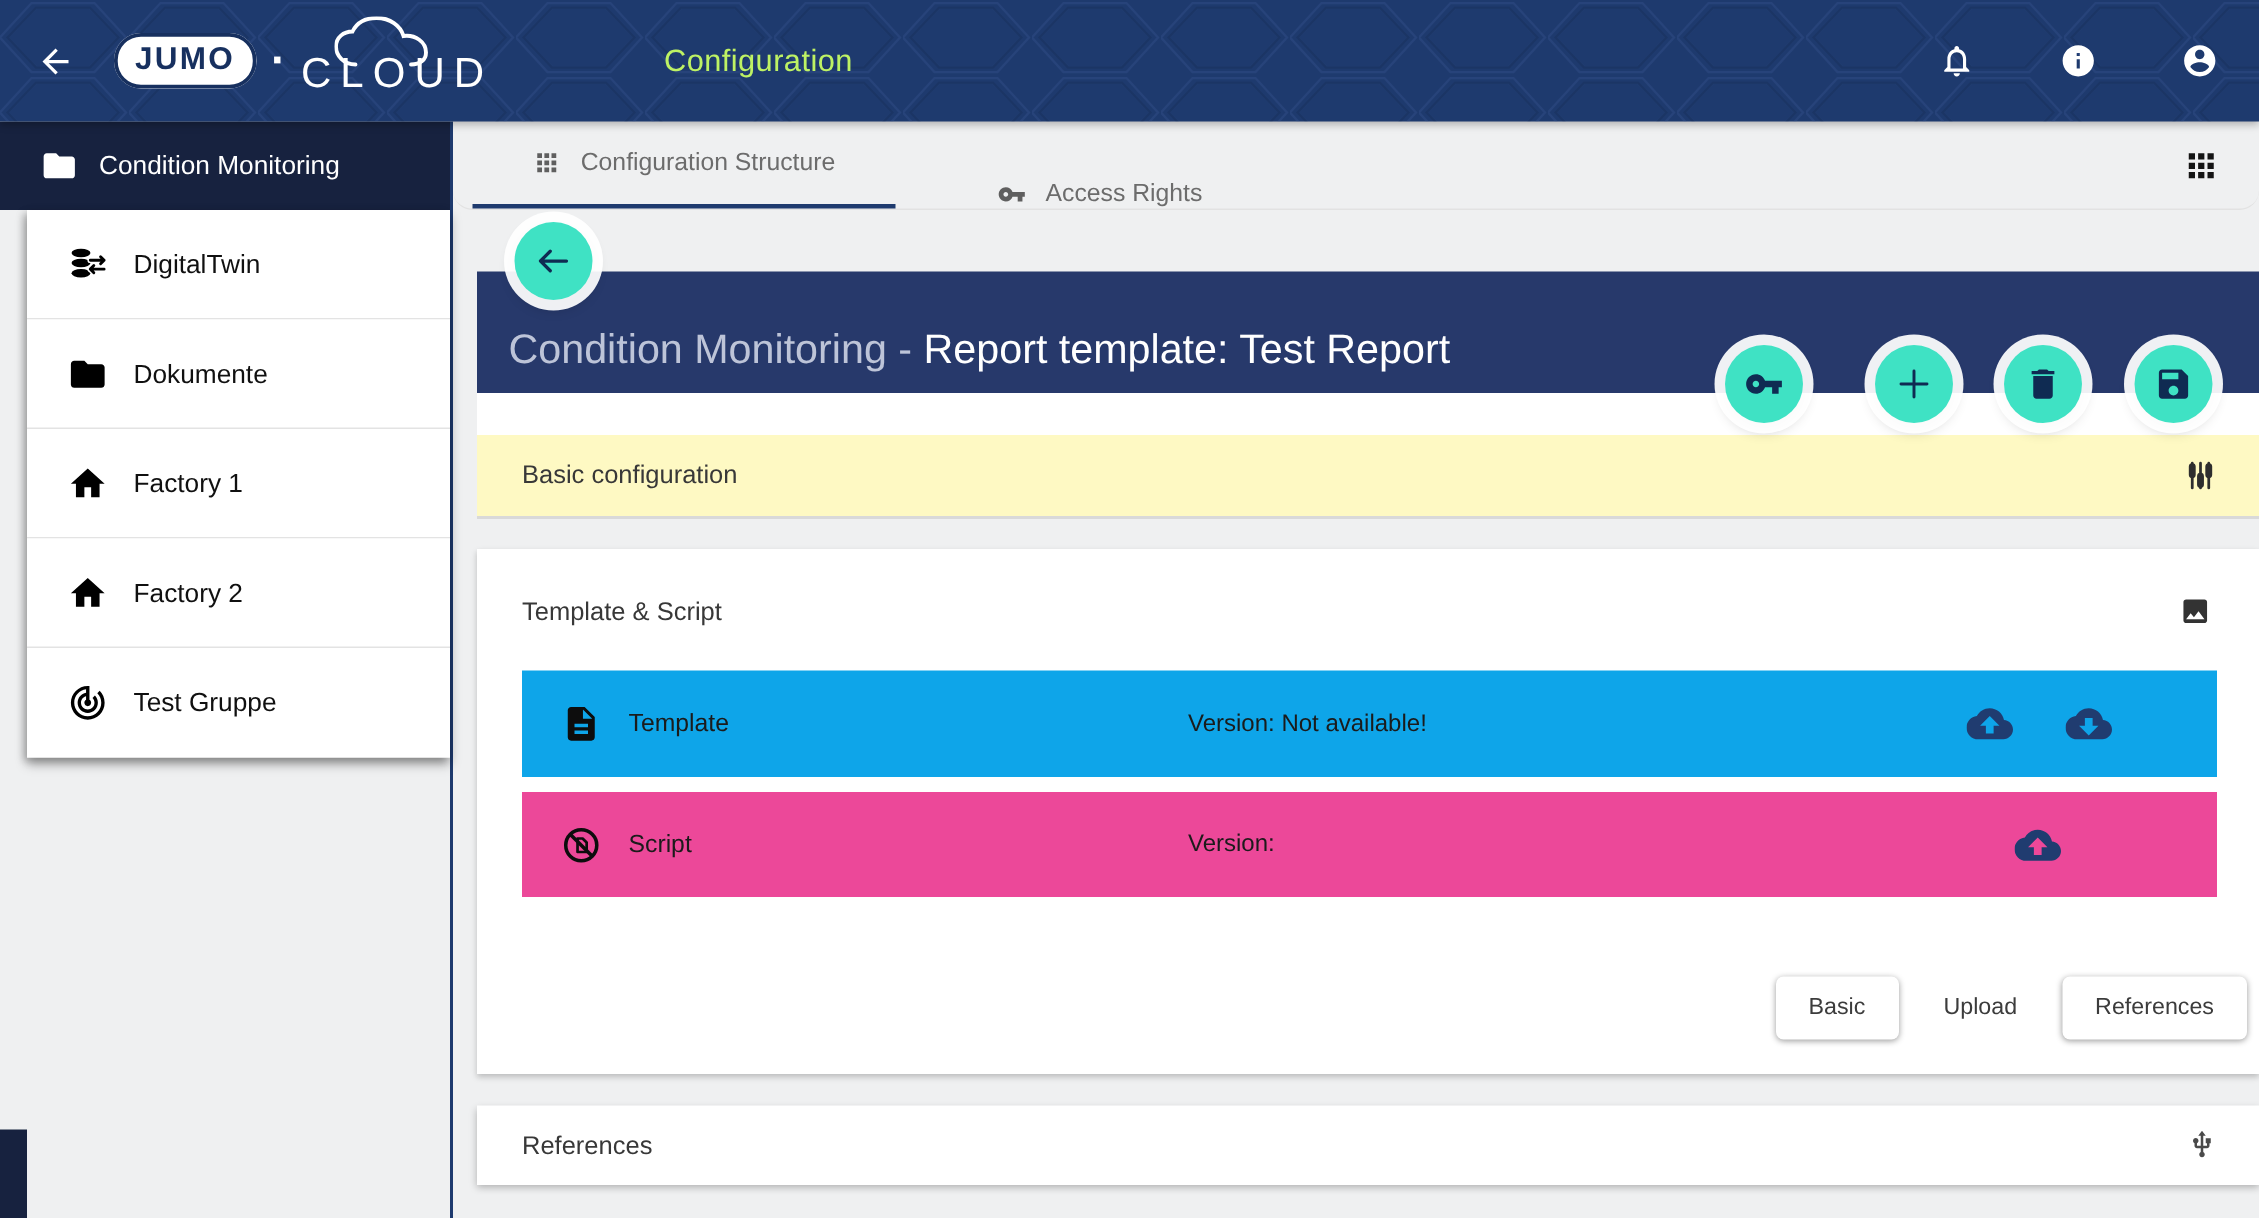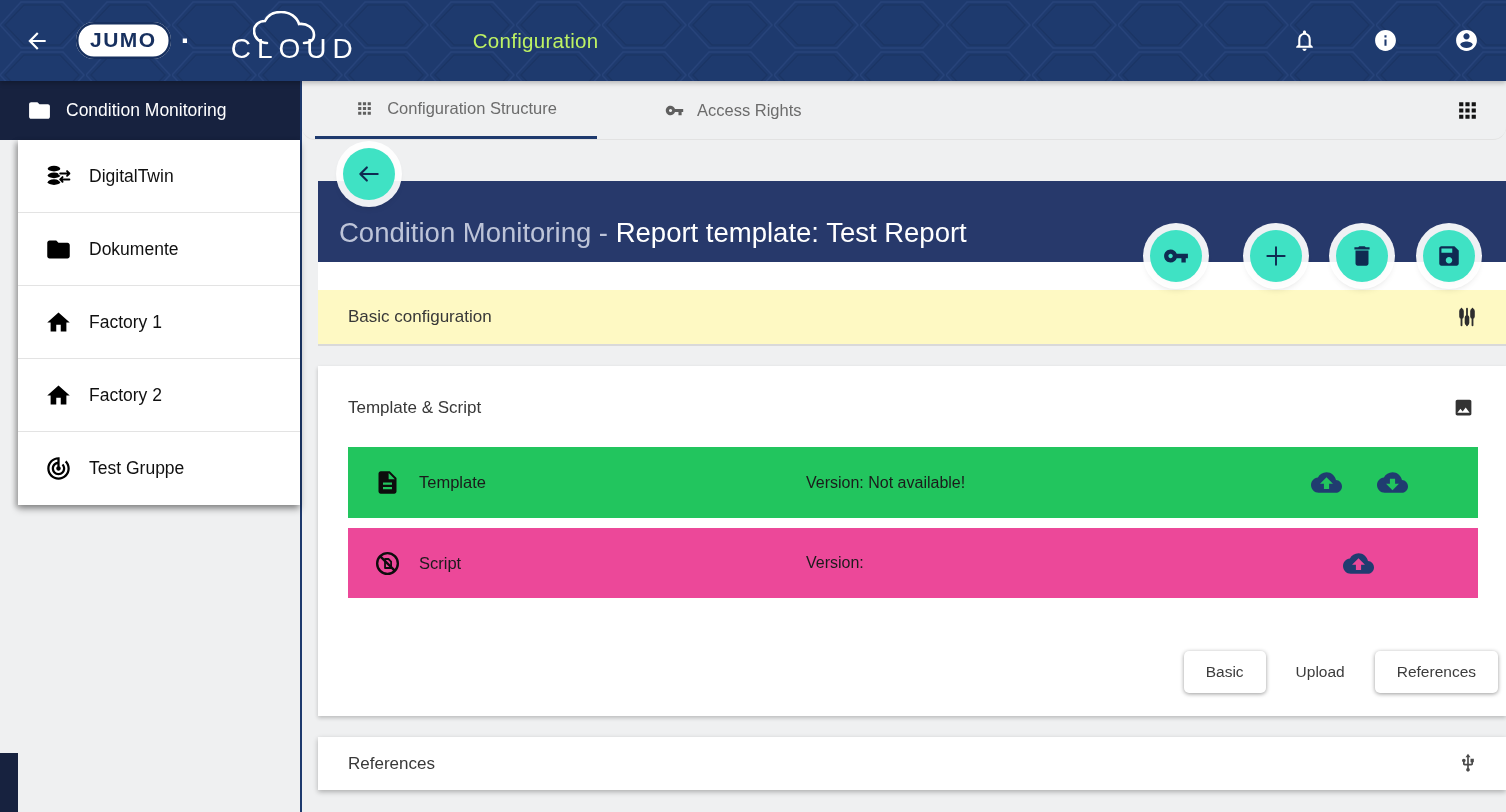--- a/index.html
+++ b/index.html
@@ -22,21 +22,21 @@
   .hexbg { position:absolute; inset:0; width:100%; height:100%; pointer-events:none; }
   .appbar > *:not(.hexbg) { position:relative; }
   .back-btn { margin-left:24px; width:26px; height:26px; color:#fff; cursor:pointer; }
   .logo { display:flex; align-items:center; margin-left:26px; gap:10px; }
   .jumo-pill {
     background:#fff; color:#17305f; border-radius:18px;
     box-shadow:inset 0 0 0 2.5px #17305f;
     padding:6px 14px 7px; font-size:21px; font-weight:800; letter-spacing:1.5px;
   }
   .logo-sep { font-size:30px; font-weight:700; line-height:1; }
-  .cloud-wrap { position:relative; width:148px; height:56px;margin-left:30px; }
+  .cloud-wrap { position:relative; width:148px; height:56px; }
   .cloud-arc { position:absolute; left:22px; top:-2px; }
   .cloud-word {
     position:absolute; left:0; bottom:4px;
     font-size:28px; font-weight:300; letter-spacing:6px; color:#fff;
   }
   .appbar-title { margin-left:94px; font-size:20.5px; color:#bef264; letter-spacing:.3px; }
   .appbar-icons { margin-left:auto; margin-right:27px; display:flex; align-items:center; gap:56px; }
   .appbar-icons .ic { width:25px; height:25px; color:#fff; cursor:pointer; }
 
   
@@ -64,21 +64,21 @@
   .main { position:absolute; left:302px; top:81px; right:0; bottom:0; }
 
   .tabbar {
     position:relative; height:59px; display:flex; align-items:stretch;
     padding-left:13px; color:#6c6c6c; border-bottom:1px solid #e2e2e2;border-radius:13px;
   }
   .tab { display:flex; align-items:center; justify-content:center; gap:13px; font-size:16.5px; cursor:pointer; }
   .tab .ic { width:19px; height:19px; color:#5f5f5f; }
   .tab-active { width:282px; border-bottom:3px solid #1e3a6e; }
   .tab-details { margin-left:36px; padding:0 26px; }
-  .tab-access { margin-left:42px; padding:0 26px; }
+  .tab-access { margin-left:42px; padding:0 26px;align-items:flex-end; }
   .tabbar-apps { position:absolute; right:26px; top:17px; width:25px; height:25px; color:#141414; cursor:pointer; }
 
   .fab {
     position:absolute; width:52px; height:52px; border-radius:50%;
     background:#3fe2c4; color:#0f2b52;
     display:flex; align-items:center; justify-content:center;
     box-shadow:0 0 0 7px rgba(255,255,255,.93), 0 4px 10px rgba(0,0,0,.3);
     cursor:pointer; z-index:15;
   }
   .fab .ic { width:26px; height:26px; }
@@ -109,25 +109,25 @@
   .section-row .right-ic { margin-left:auto; width:22px; height:22px; color:#2e2e2e; cursor:pointer; }
 
   .ts-card {
     position:absolute; left:16px; right:0; top:285px; height:350px;
     background:#fff; box-shadow:0 2px 4px rgba(0,0,0,.22);
   }
   .ts-header { position:absolute; left:30px; top:32px; font-size:17px; color:#383838; }
   .ts-image-ic { position:absolute; right:32px; top:31px; width:21px; height:21px; color:#333; cursor:pointer; }
 
   .file-row { position:absolute; left:30px; right:28px; display:flex; align-items:center; padding:0 0 0 26px; }
-  .row-template { top:81px; height:71px; background:#22c55e; }
+  .row-template { top:81px; height:71px; background:#0ea5e9; }
   .row-script   { top:162px; height:70px; background:#ec4899; }
   .file-row .ic { width:27px; height:27px; color:#0d0d0d; flex:0 0 auto; }
   .file-label { margin-left:18px; font-size:16.5px; color:#1b1b1b; }
-  .file-version { position:absolute; left:458px; font-size:16px; color:#1b1b1b;text-align:right; }
+  .file-version { position:absolute; left:444px; font-size:16px; color:#1b1b1b;text-align:right; }
   .cloud-actions { position:absolute; display:flex; gap:35px; }
   .cloud-actions .ic { width:31px; height:31px; color:#203c70; cursor:pointer; }
   .acts-template { right:70px; }
   .acts-script { right:104px; }
 
   .btns { position:absolute; right:8px; top:285px; height:42px; display:flex; align-items:center; gap:14px; }
   .btn {
     height:42px; display:flex; align-items:center; padding:0 22px;
     background:#fff; border:none; border-radius:5px;
     box-shadow:0 1px 4px rgba(0,0,0,.4);

